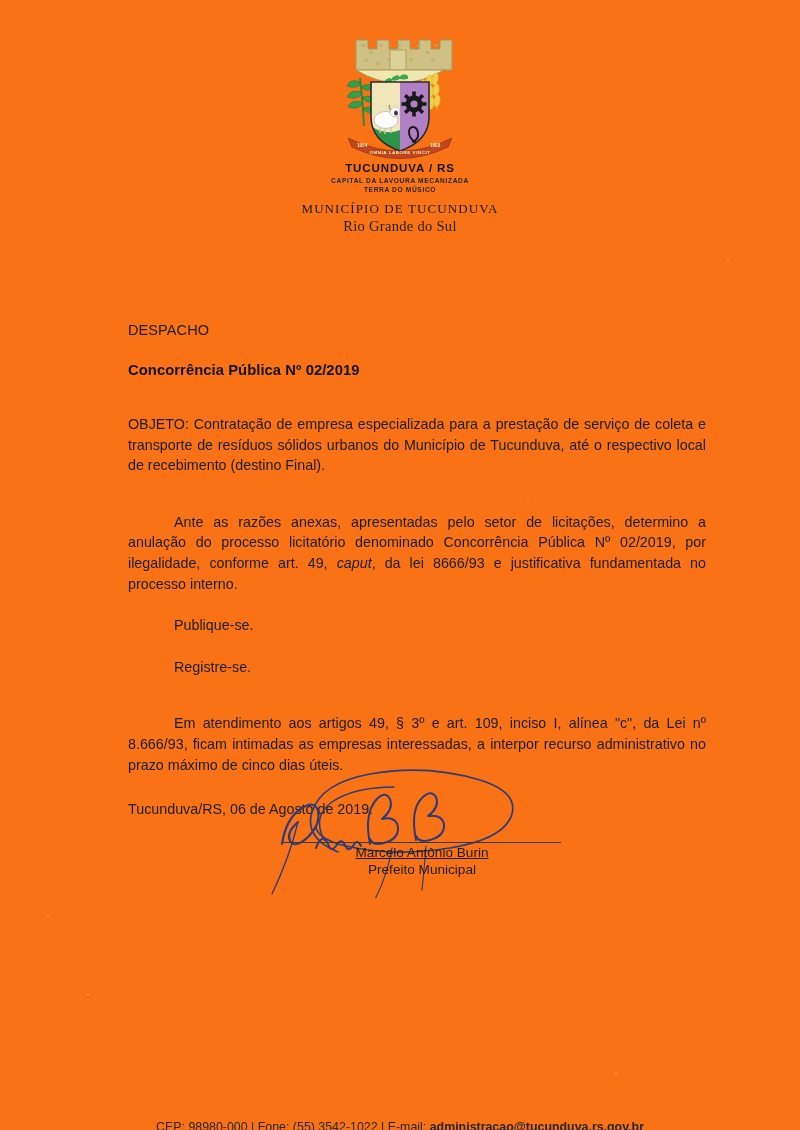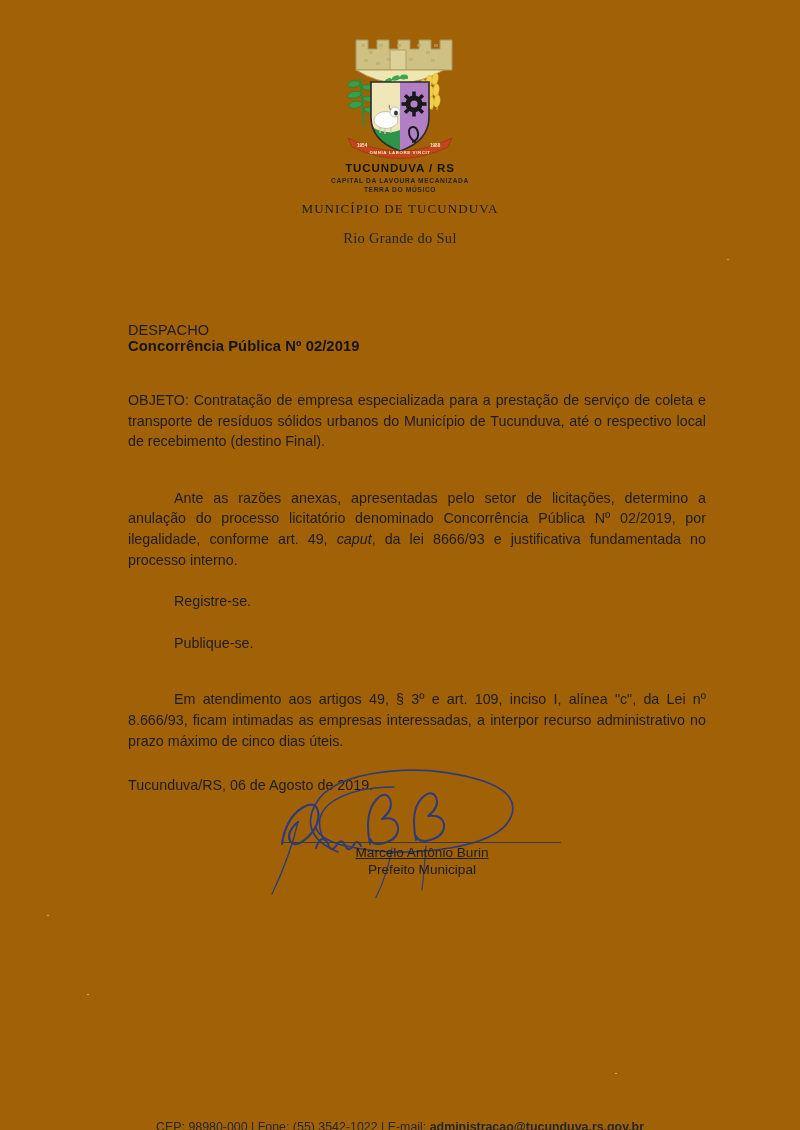--- a/index.html
+++ b/index.html
@@ -13,21 +13,21 @@
     font-family: "Liberation Sans", sans-serif;
     color: #1b1b1b;
     position: relative;
     overflow: hidden;
   }
 
   
   .page {
     position: absolute;
     inset: 0;
-    background: #a16207;
+    background: #f97316;
   }
   .scan-noise {
     position: absolute;
     inset: 0;
     pointer-events: none;
     opacity: .5;
     background-image:
       radial-gradient(circle at 6% 81%, #e9e9e6 .7px, transparent .9px),
       radial-gradient(circle at 11% 88%, #eeeeea .6px, transparent .8px),
       radial-gradient(circle at 91% 23%, #ececea .6px, transparent .8px),
@@ -80,38 +80,39 @@
     font-size: 13px;
     letter-spacing: 1.1px;
     color: #1a1a1a;
     margin-top: 8px;
   }
   .org-state {
     font-family: "Liberation Serif", serif;
     font-size: 14.5px;
     letter-spacing: .3px;
     color: #232323;
-    margin-top: 13px;
+    margin-top: 1px;
   }
 
   
   .doc-body {
     position: absolute;
     left: 128px;
     top: 322px;
     width: 578px;
   }
   .label-despacho {
     font-size: 14.5px;
     letter-spacing: .1px;
     color: #1d1d1d;
   }
   .doc-subject {
     font-size: 14.8px;
     font-weight: bold;
+    margin-top: 24px;
     letter-spacing: .05px;
     color: #141414;
   }
   .para {
     font-size: 14.3px;
     line-height: 20.6px;
     text-align: justify;
     color: #1d1d1d;
     margin-top: 36px;
   }
@@ -303,23 +304,23 @@
   <div class="doc-body">
 
     <div class="label-despacho">DESPACHO</div>
 
     <div class="doc-subject">Concorrência Pública Nº 02/2019</div>
 
     <p class="para">OBJETO: Contratação de empresa especializada para a prestação de serviço de coleta e transporte de resíduos sólidos urbanos do Município de Tucunduva, até o respectivo local de recebimento (destino Final).</p>
 
     <p class="para indent"><span>Ante as razões anexas, apresentadas pelo setor de licitações, determino a anulação do processo licitatório denominado Concorrência Pública Nº 02/2019, por ilegalidade, conforme art. 49, </span><i>caput</i><span>, da lei 8666/93 e justificativa fundamentada no processo interno.</span></p>
 
+    <p class="para indent tight">Publique-se.</p>
+
     <p class="para indent tight">Registre-se.</p>
-
-    <p class="para indent tight">Publique-se.</p>
 
     <p class="para indent">Em atendimento aos artigos 49, § 3º e art. 109, inciso I, alínea "c", da Lei nº 8.666/93, ficam intimadas as empresas interessadas, a interpor recurso administrativo no prazo máximo de cinco dias úteis.</p>
 
     <div class="date-line">Tucunduva/RS, 06 de Agosto de 2019.</div>
   </div>
 
   <div class="signature-block">
 
     <svg class="sig-ink" width="330" height="150" viewBox="0 0 330 150">
       <g fill="none" stroke="#2d3b7a" stroke-linecap="round" stroke-linejoin="round">

